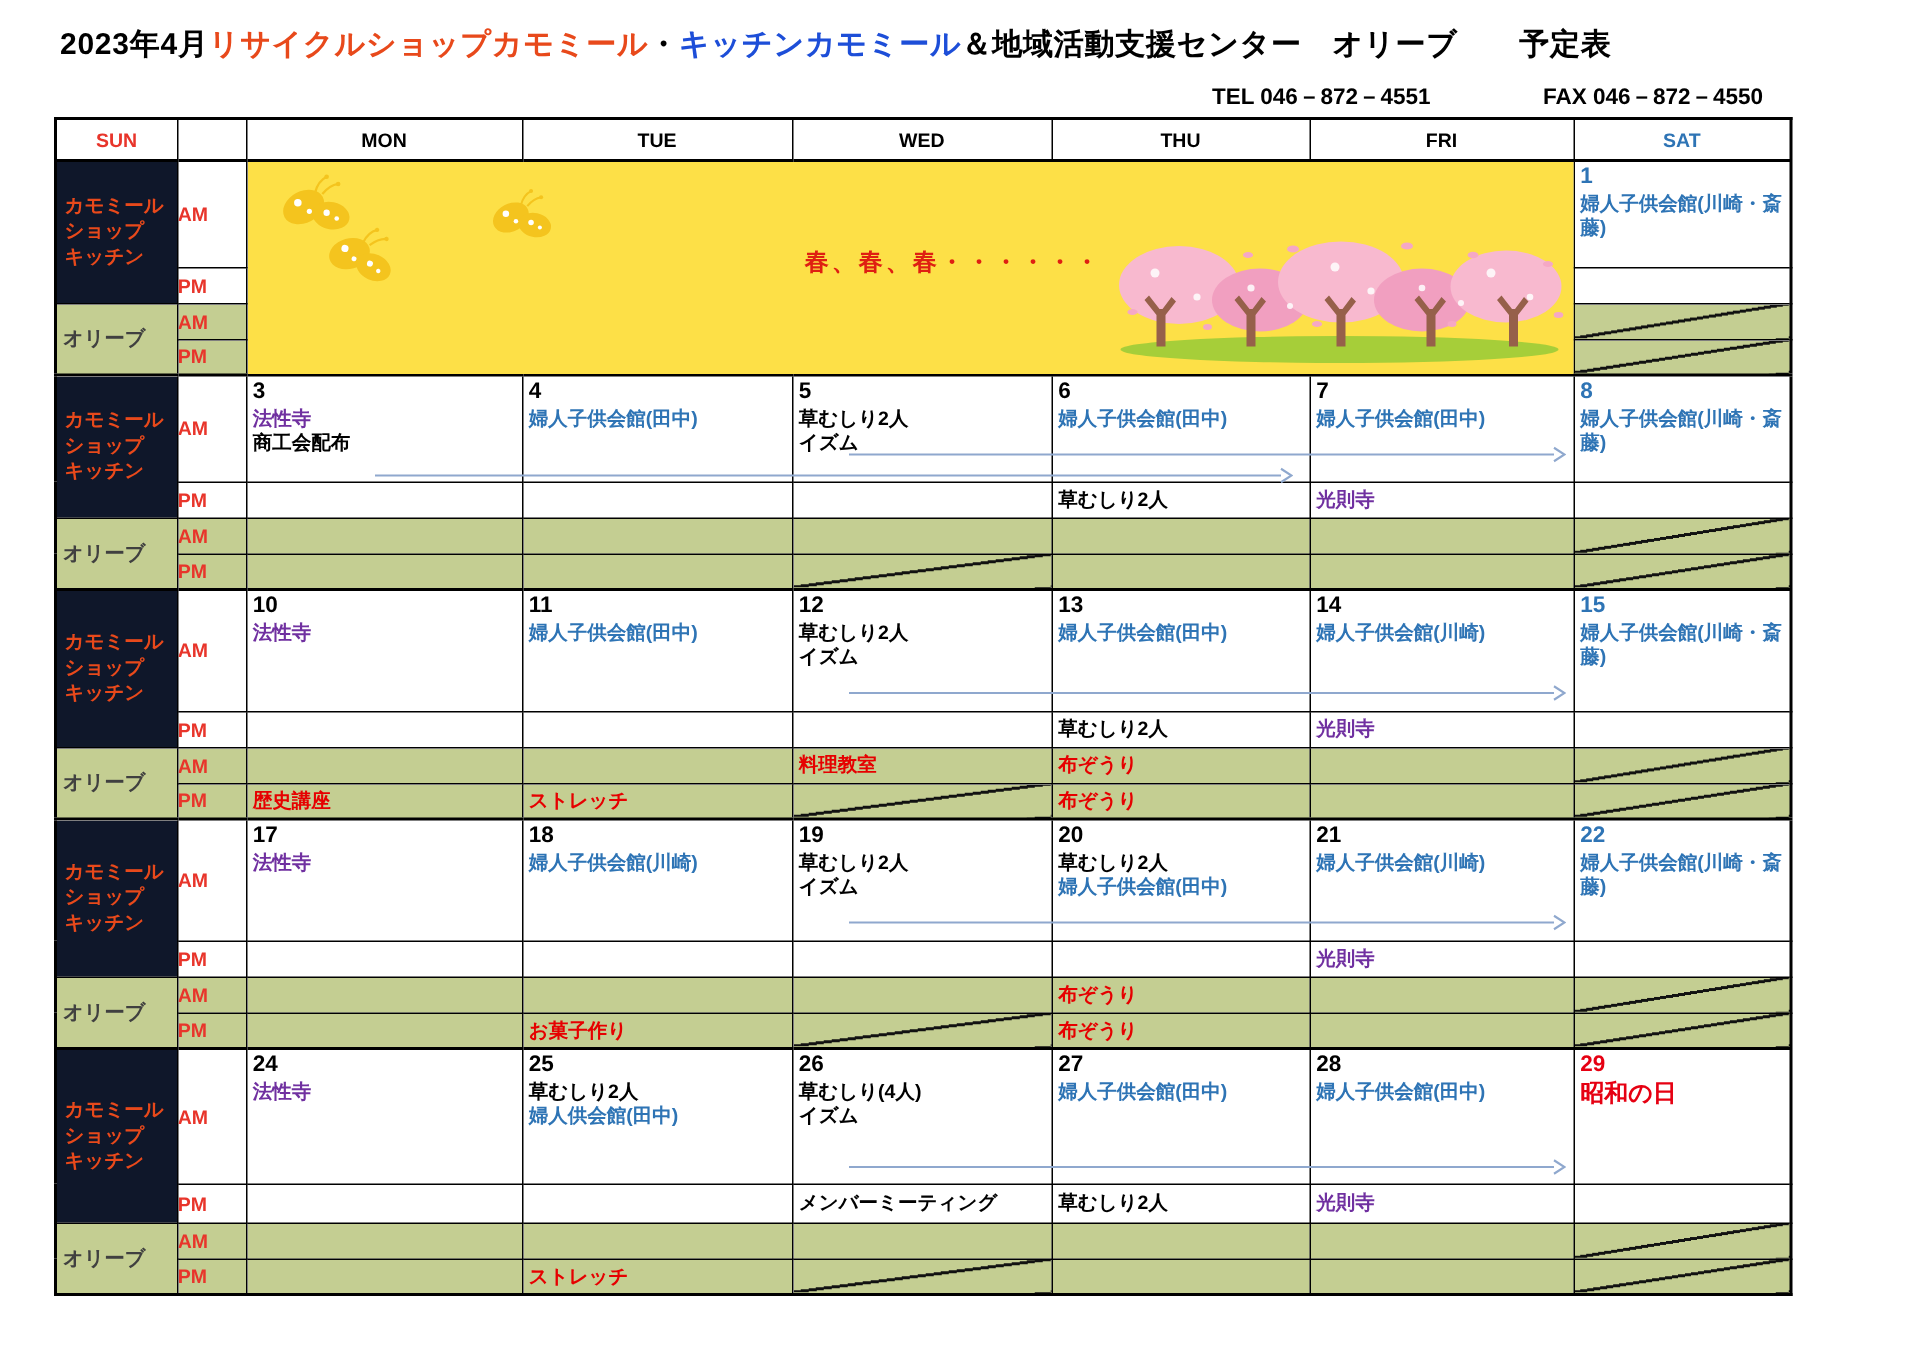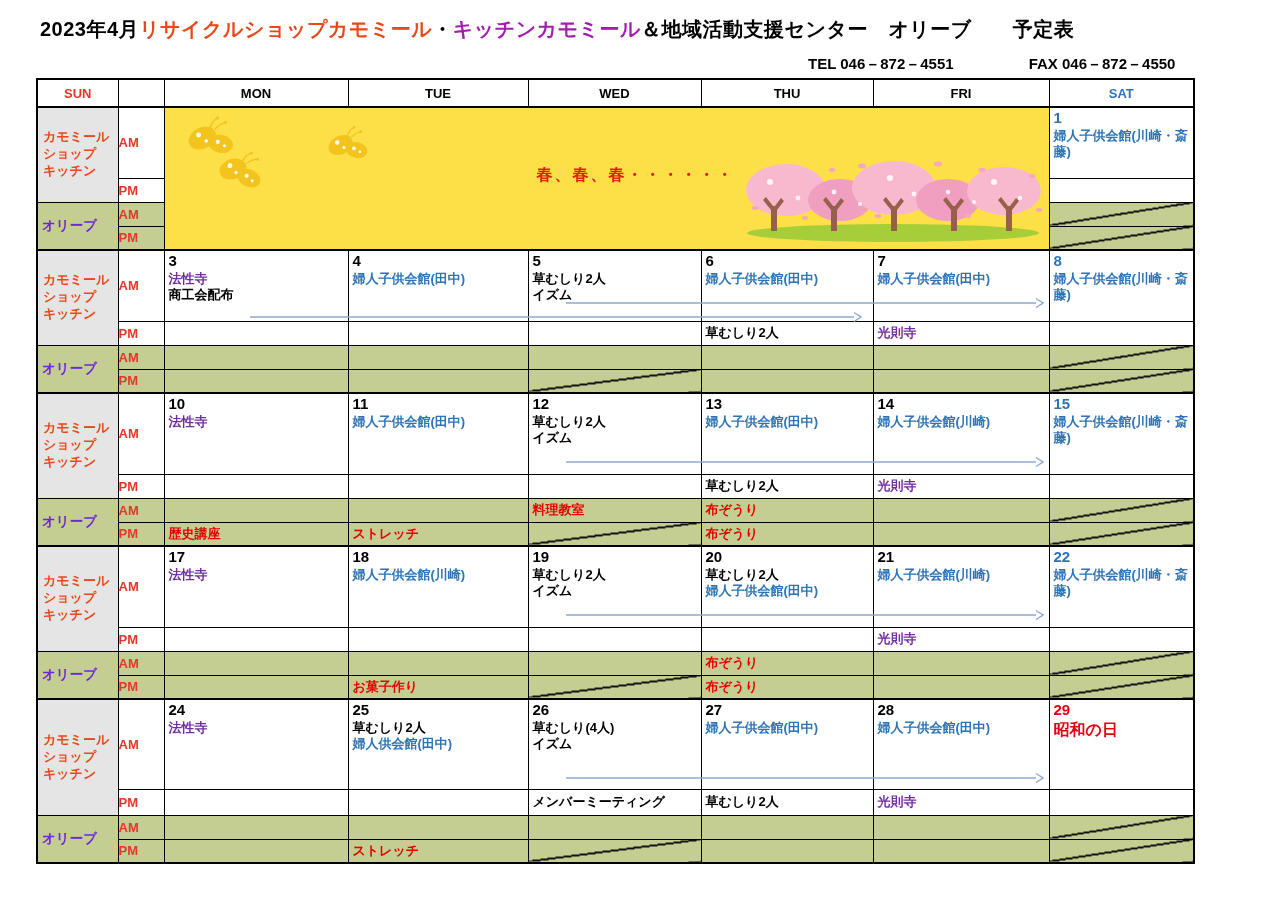--- a/index.html
+++ b/index.html
@@ -3,35 +3,35 @@
 <meta charset="utf-8">
 <style>
   html,body{margin:0;padding:0;background:#fff;}
   body{width:1280px;height:905px;font-family:"Liberation Sans","DejaVu Sans",sans-serif;font-weight:bold;color:#000;}
   #page{position:relative;width:1280px;height:905px;background:#fff;overflow:hidden;}
 
   .title{position:absolute;left:40px;top:16px;font-size:20px;white-space:nowrap;letter-spacing:.5px;}
   .title .month{margin-right:0;color:#000;}
   .title .shop{color:#E8491B;}
   .title .dot{color:#000;}
-  .title .kitchen{color:#a21caf;margin-top:30px;}
+  .title .kitchen{color:#1d4ed8;margin-top:30px;}
   .title .rest{color:#000;}
 
   .contact{position:absolute;top:55px;left:808px;font-size:15px;white-space:nowrap;}
   .contact .fax{margin-left:30px;padding-left:45px;}
 
   table{position:absolute;left:36px;top:78px;border-collapse:collapse;table-layout:fixed;border:2px solid #000;}
   th,td{border:1px solid #000;padding:0;overflow:hidden;}
   thead th{height:26px;font-size:13px;text-align:center;border-bottom:2px solid #000;background:#fff;}
   tr.rtop td{border-top:2px solid #000;}
   .sun{color:#E8352B;}
   .satc{color:#2E74B5;}
 
-  .lbl-cham{color:#E8491B;font-size:13px;line-height:1.3;text-align:left;padding-left:5px;vertical-align:middle;background:#e5e5e5;}
-  .lbl-olive{background:#C4CE92;color:#6d28d9;font-size:13.5px;text-align:left;padding-left:4px;vertical-align:middle;}
+  .lbl-cham{color:#E8491B;font-size:13px;line-height:1.3;text-align:left;padding-left:5px;vertical-align:middle;background:#0f172a;}
+  .lbl-olive{background:#C4CE92;color:#404040;font-size:13.5px;text-align:left;padding-left:4px;vertical-align:middle;}
   .ampm{color:#E8352B;font-size:13px;vertical-align:middle;background:#fff;}
   .ampm.olv{background:#C4CE92;}
   .olv{background:#C4CE92;vertical-align:middle;}
   .day{vertical-align:top;background:#fff;}
   .day.pmcell{vertical-align:middle;}
 
   .date{display:block;font-size:15px;line-height:1.2;padding:1px 0 1px 4px;color:#000;}
   .date.blue{color:#2E74B5;}
   .date.red{color:#E60012;}
   .ev{font-size:13px;line-height:1.25;padding:0 2px 0 4px;word-break:break-all;}

